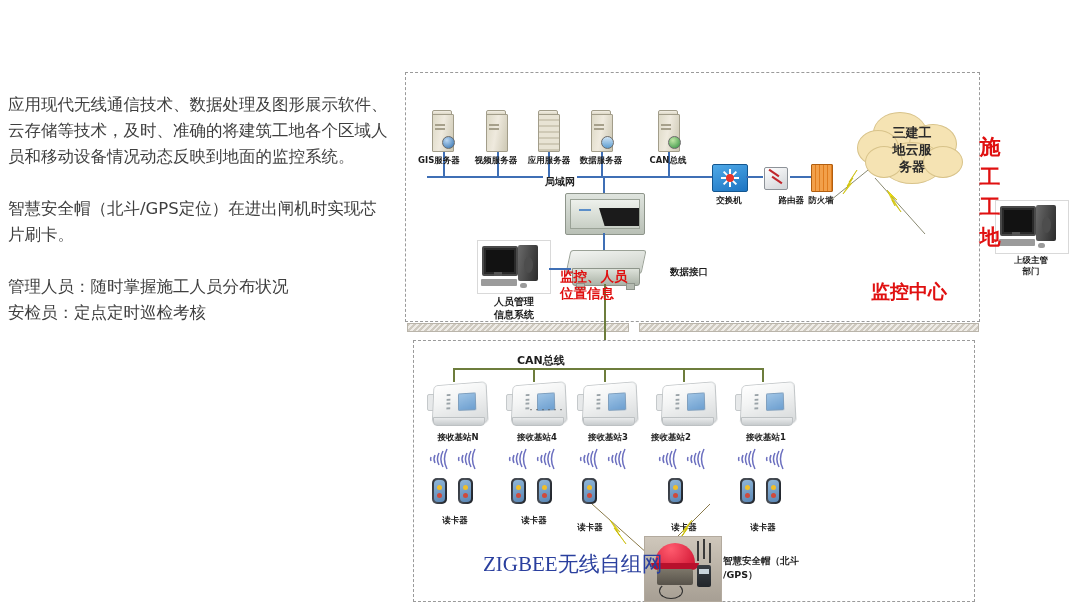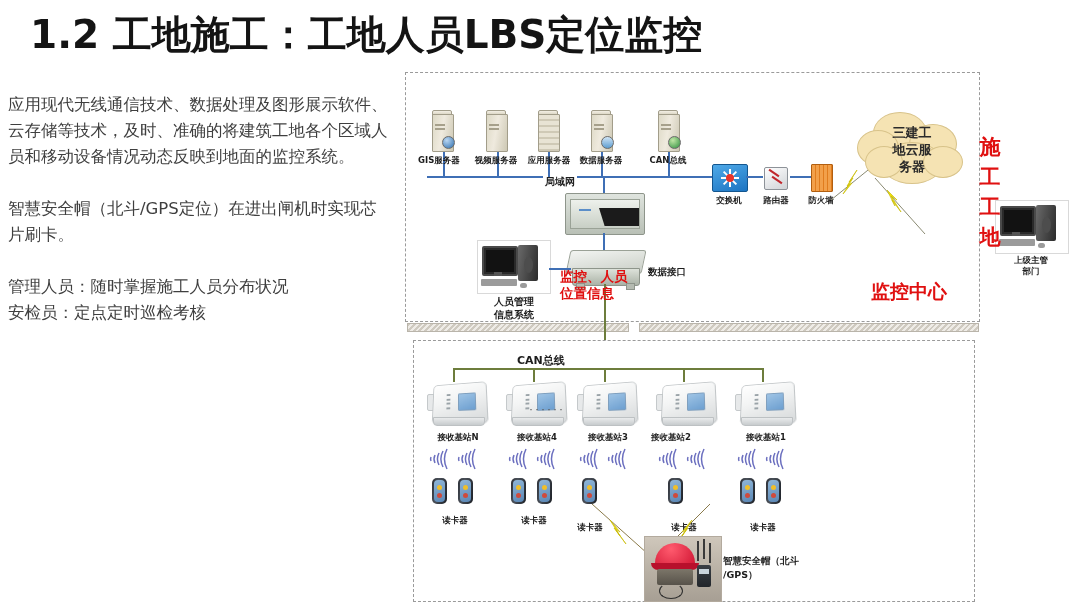--- a/index.html
+++ b/index.html
@@ -284,21 +284,20 @@
     background:#fff;padding:0 2px;
     font-family:"DejaVu Sans","Liberation Sans",sans-serif;
   }
   #dots{position:absolute;left:124px;top:330px;font-size:12px;color:#555;letter-spacing:2px;}
 </style>
 </head>
 <body>
 
 <div class="slide">
 
-  <div id="page-title">1.2 工地施工：工地人员LBS定位监控</div>
 
   <div id="left-copy">
     <p>应用现代无线通信技术、数据处理及图形展示软件、云存储等技术，及时、准确的将建筑工地各个区域人员和移动设备情况动态反映到地面的监控系统。</p>
     <p>智慧安全帽（北斗/GPS定位）在进出闸机时实现芯片刷卡。</p>
     <p style="white-space:pre-line">管理人员：随时掌握施工人员分布状况
 安检员：定点定时巡检考核</p>
   </div>
 
   <div id="diagram">
 
@@ -366,21 +365,21 @@
     <div class="wire wire-h" style="left:341px;top:104px;width:17px;"></div>
     <div id="router-icon" style="left:357px;top:92px;">
       <div class="cube"></div>
         <div class="arr a"></div>
         <div class="arr b"></div>
     </div>
     <div class="wire wire-h" style="left:385px;top:104px;width:22px;"></div>
     <div id="firewall-icon" style="left:406px;top:92px;"></div>
 
     <div class="lbl" style="left:296px;top:123px;width:56px;">交换机</div>
-    <div class="lbl" style="left:343px;top:123px;width:56px;">路由器</div>
+    <div class="lbl" style="left:343px;top:123px;width:56px;text-align:right;">路由器</div>
     <div class="lbl" style="left:388px;top:123px;width:56px;">防火墙</div>
 
     <svg style="position:absolute;left:424px;top:92px;width:46px;height:40px;">
       <line x1="2" y1="36" x2="44" y2="2" stroke="#8a8a72" stroke-width="1"></line>
       <polygon points="14,30 24,14 20,18 28,6 18,22 23,19" fill="#f2e30a" stroke="#c9bb09" stroke-width="0.7"></polygon>
     </svg>
 
     <svg style="position:absolute;left:468px;top:104px;width:56px;height:62px;">
       <line x1="2" y1="2" x2="52" y2="58" stroke="#8a8a72" stroke-width="1"></line>
       <polygon points="14,14 22,30 19,24 28,36 18,20 24,24" fill="#f2e30a" stroke="#c9bb09" stroke-width="0.7"></polygon>
@@ -424,21 +423,21 @@
         </div>
     </div>
     <div class="wire wire-v" style="left:198px;top:161px;height:22px;"></div>
 
     <div id="data-interface" style="left:163px;top:178px;">
       <div class="top"></div>
         <div class="front"></div>
       <div class="foot" style="left:8px;"></div>
         <div class="foot" style="left:58px;"></div>
     </div>
-    <div class="lbl" style="left:243px;top:194px;width:60px;text-align:left;font-size:9.5px;">数据接口</div>
+    <div class="lbl" style="left:243px;top:194px;width:60px;text-align:right;font-size:9.5px;">数据接口</div>
 
     <div class="pc" style="left:72px;top:168px;">
       <div class="mon">
           <i></i>
         </div>
         <div class="stand"></div>
       <div class="tower">
           <b></b>
         </div>
         <div class="kb"></div>
@@ -708,20 +707,21 @@
         <div class="pack">
           <i></i>
         </div>
         <div class="cable"></div>
     </div>
     <div class="lbl" style="left:318px;top:482px;width:96px;font-size:9.5px;line-height:14px;text-align:left;">
       <div>智慧安全帽（北斗</div>
       <div>/GPS）</div>
     </div>
 
+    <div id="zigbee-label">ZIGBEE无线自组网</div>
 
     <div id="site-vertical" class="red">
       <div>施</div>
       <div>工</div>
       <div>工</div>
       <div>地</div>
     </div>
 
   </div>
 </div>

